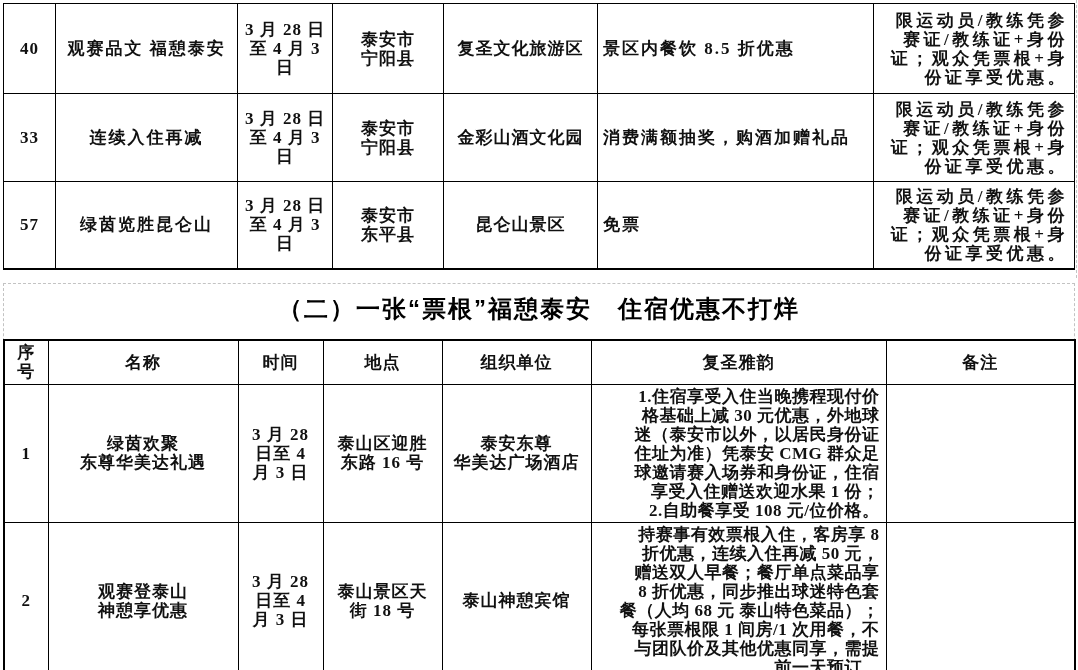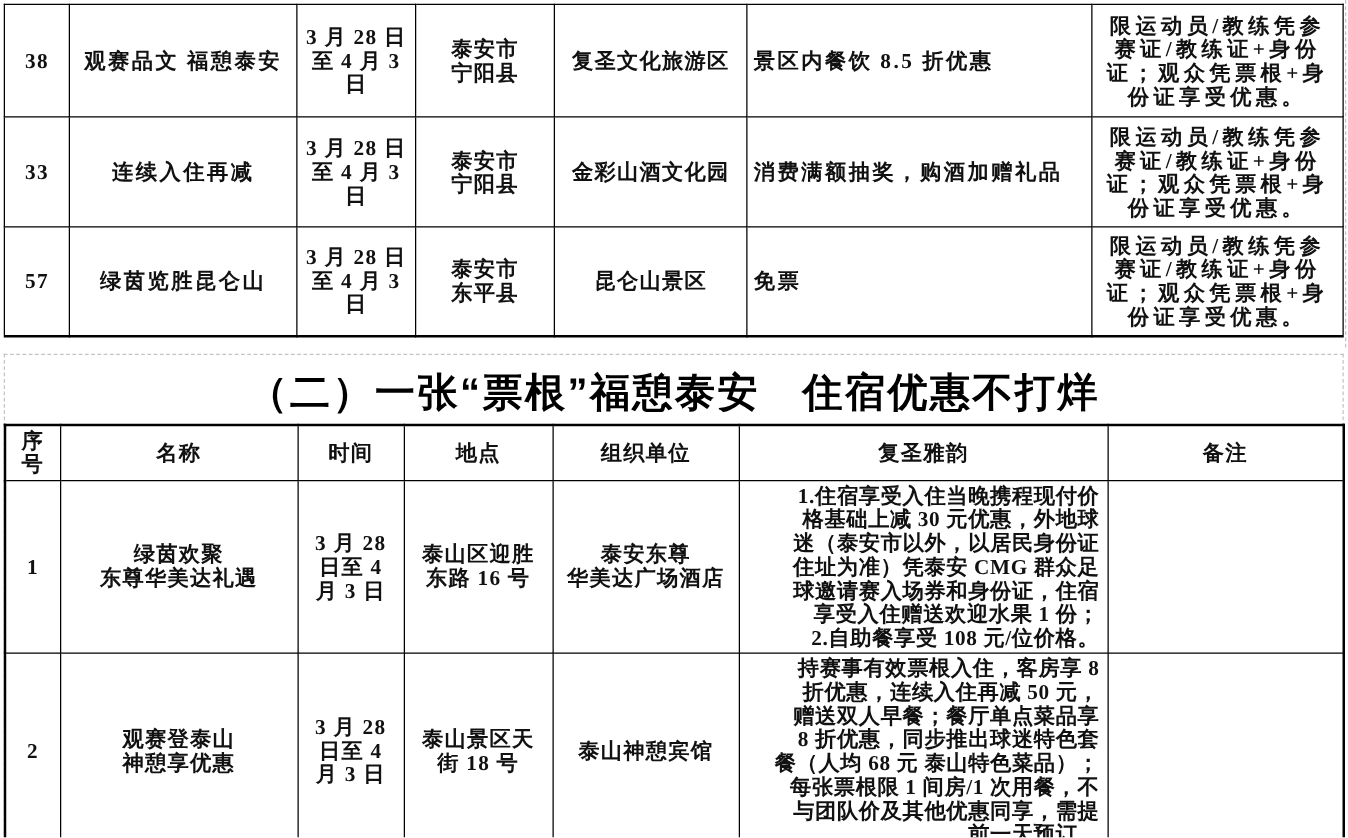--- a/index.html
+++ b/index.html
@@ -12,34 +12,34 @@
     border:1px solid #000;
     vertical-align:middle;text-align:center;
     white-space:pre-line;overflow:hidden;
     font-size:17px;line-height:19px;font-weight:bold;
     padding:2px 5px;letter-spacing:1px;
   }
   
   #t1{left:3px;top:3px;width:1071px;border-bottom:2px solid #000;}
   #t1 .c-name{letter-spacing:2px;}
   #t1 .c-offer{text-align:left;letter-spacing:2px;}
-  #t1 .c-note{text-align:center;letter-spacing:3.5px;padding:2px 6px;}
+  #t1 .c-note{text-align:right;letter-spacing:3.5px;padding:2px 6px;}
   
   .frame2{
     position:absolute;left:3px;top:283px;width:1072px;height:400px;
     border:1px dashed #c3c3c3;box-sizing:border-box;
   }
   .frame1-edge{
     position:absolute;left:1076px;top:0;width:0;height:278px;
     border-left:1px dashed #c3c3c3;
   }
   .sec-title{
     position:absolute;left:0;top:293px;width:1078px;
     text-align:center;font-family:"Liberation Sans","DejaVu Sans",sans-serif;
-    font-weight:bold;font-size:32px;letter-spacing:2px;color:#000;
+    font-weight:bold;font-size:24px;letter-spacing:2px;color:#000;
   }
   
   #t2{left:3px;top:339px;width:1071px;border:2px solid #000;}
   #t2 th{
     font-family:"Liberation Sans","DejaVu Sans",sans-serif;
     font-weight:bold;font-size:17px;letter-spacing:1px;
   }
   #t2 .c-offer{text-align:right;letter-spacing:0.5px;padding:2px 6px;}
 </style>
 </head>
@@ -54,21 +54,21 @@
       <col style="width:52px">
         <col style="width:182px">
         <col style="width:95px">
       <col style="width:111px">
         <col style="width:154px">
         <col style="width:276px">
       <col style="width:201px">
     </colgroup>
     <tbody>
         <tr style="height:90px">
-      <td class="c-no">38</td>
+      <td class="c-no">40</td>
       <td class="c-name">观赛品文 福憩泰安</td>
       <td class="c-time">3 月 28 日
 至 4 月 3 日</td>
       <td class="c-place">泰安市
 宁阳县</td>
       <td class="c-org">复圣文化旅游区</td>
       <td class="c-offer">景区内餐饮 8.5 折优惠</td>
       <td class="c-note">限运动员/教练凭参
 赛证/教练证+身份
 证；观众凭票根+身

